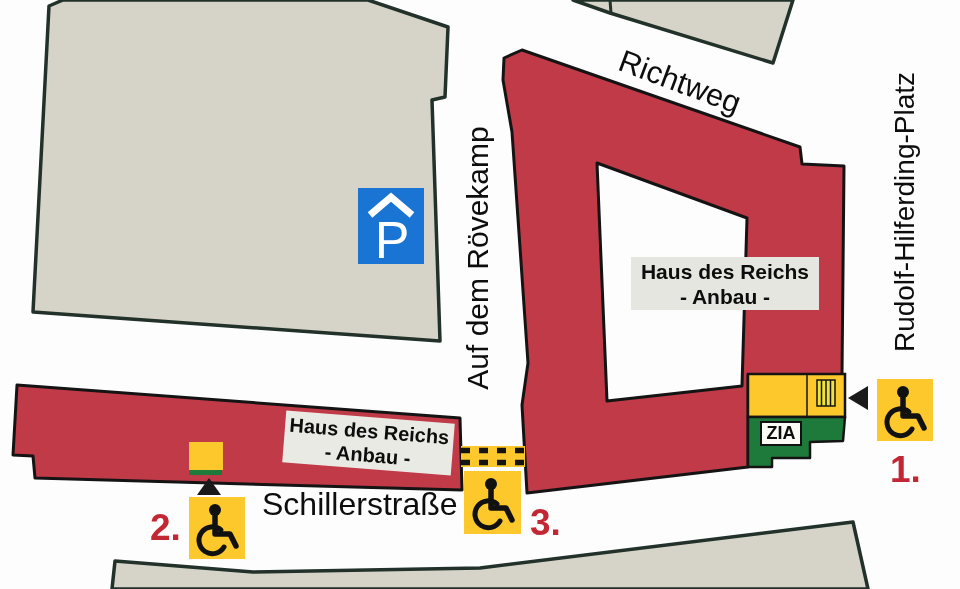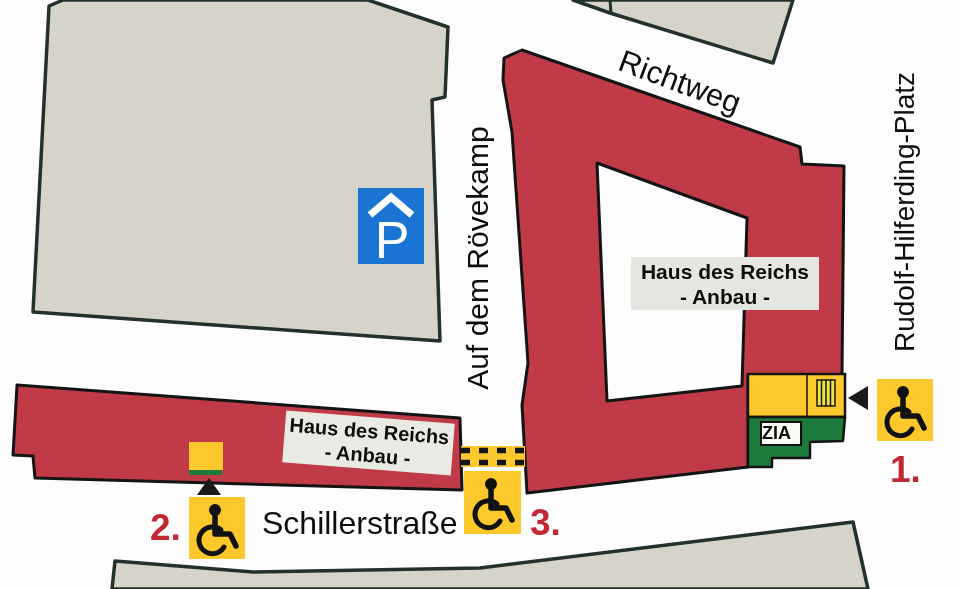--- a/index.html
+++ b/index.html
@@ -9,31 +9,31 @@
     font-family:"Liberation Sans", sans-serif;
     color:#0d0d0d;
   }
   .stage svg{position:absolute;left:0;top:0;}
   .lbl{position:absolute;white-space:nowrap;color:#0d0d0d;}
   .vstreet{text-align:center;transform:rotate(-90deg);}
   .richtweg{left:620px;top:42px;width:180px;height:36px;line-height:36px;
     transform:rotate(20.5deg);transform-origin:0 50%;font-size:31px;}
   .roevekamp{left:328px;top:240px;width:300px;height:36px;line-height:36px;font-size:30px;}
   .hilferding{left:745px;top:194px;width:320px;height:36px;line-height:36px;font-size:28px;}
-  .schiller{left:262px;top:505px;font-size:32px;}
+  .schiller{left:262px;top:486px;font-size:32px;}
   .bldg-label{
     position:absolute;background:#e6e6e1;text-align:center;
     font-weight:bold;font-size:21px;line-height:25px;padding-top:2px;
   }
   .altbau-label{left:631px;top:257px;width:188px;height:51px;}
   .anbau-label{left:284px;top:417px;width:169px;height:50px;transform:rotate(4.5deg);
     font-size:20px;line-height:24px;background:#eaeae5;}
   .zia-label{
     position:absolute;left:760px;top:421px;width:38px;height:21px;
-    background:#fbfbf5;border:2px solid #111;
+    background:#fbfbf5;border:2px solid #111;text-align:center;
     font-weight:bold;font-size:18px;line-height:21px;
   }
   .marker{position:absolute;font-weight:bold;font-size:37px;color:#c22734;}
   .m1{left:890px;top:449px;}
   .m2{left:150px;top:507px;}
   .m3{left:530px;top:502px;}
 </style>
 </head>
 <body>
 

